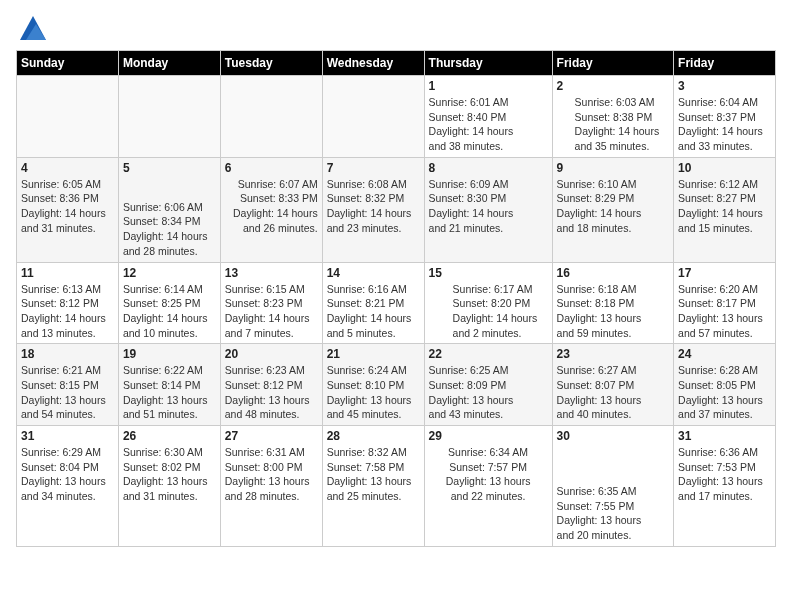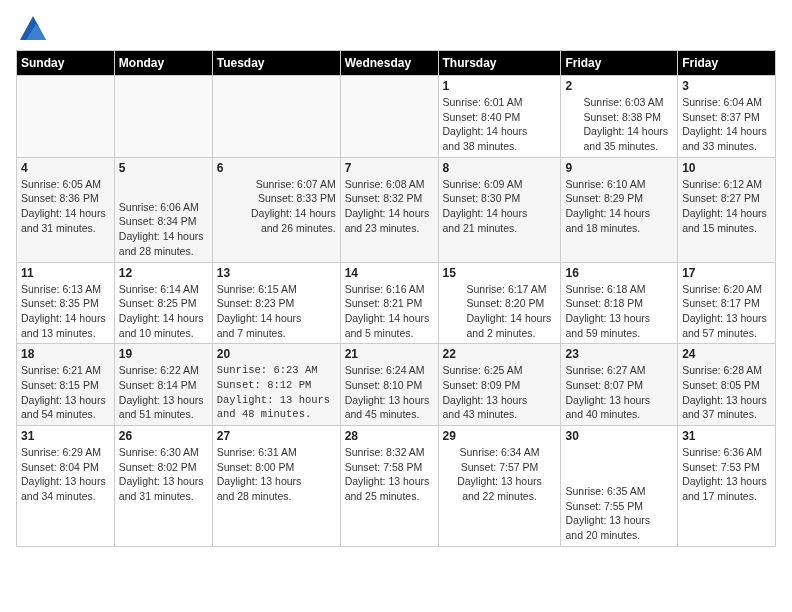--- a/index.html
+++ b/index.html
@@ -213,21 +213,21 @@
             <div class="day-info" style="white-space: pre-line;">Sunrise: 6:12 AM
 Sunset: 8:27 PM
 Daylight: 14 hours
 and 15 minutes.</div>
           </td>
         </tr>
         <tr>
           <td>
             <span class="day-num">11</span>
             <div class="day-info" style="white-space: pre-line;">Sunrise: 6:13 AM
-Sunset: 8:35 PM
+Sunset: 8:12 PM
 Daylight: 14 hours
 and 13 minutes.</div>
           </td>
           <td>
             <span class="day-num">12</span>
             <div class="day-info" style="white-space: pre-line;">Sunrise: 6:14 AM
 Sunset: 8:25 PM
 Daylight: 14 hours
 and 10 minutes.</div>
           </td>
@@ -277,21 +277,21 @@
           </td>
           <td>
             <span class="day-num">19</span>
             <div class="day-info" style="white-space: pre-line;">Sunrise: 6:22 AM
 Sunset: 8:14 PM
 Daylight: 13 hours
 and 51 minutes.</div>
           </td>
           <td>
             <span class="day-num">20</span>
-            <div class="day-info" style="white-space: pre-line; font-family: Liberation Mono, monospace;">Sunrise: 6:23 AM
+            <div class="day-info" style="white-space: pre-line;">Sunrise: 6:23 AM
 Sunset: 8:12 PM
 Daylight: 13 hours
 and 48 minutes.</div>
           </td>
           <td>
             <span class="day-num">21</span>
             <div class="day-info" style="white-space: pre-line;">Sunrise: 6:24 AM
 Sunset: 8:10 PM
 Daylight: 13 hours
 and 45 minutes.</div>

